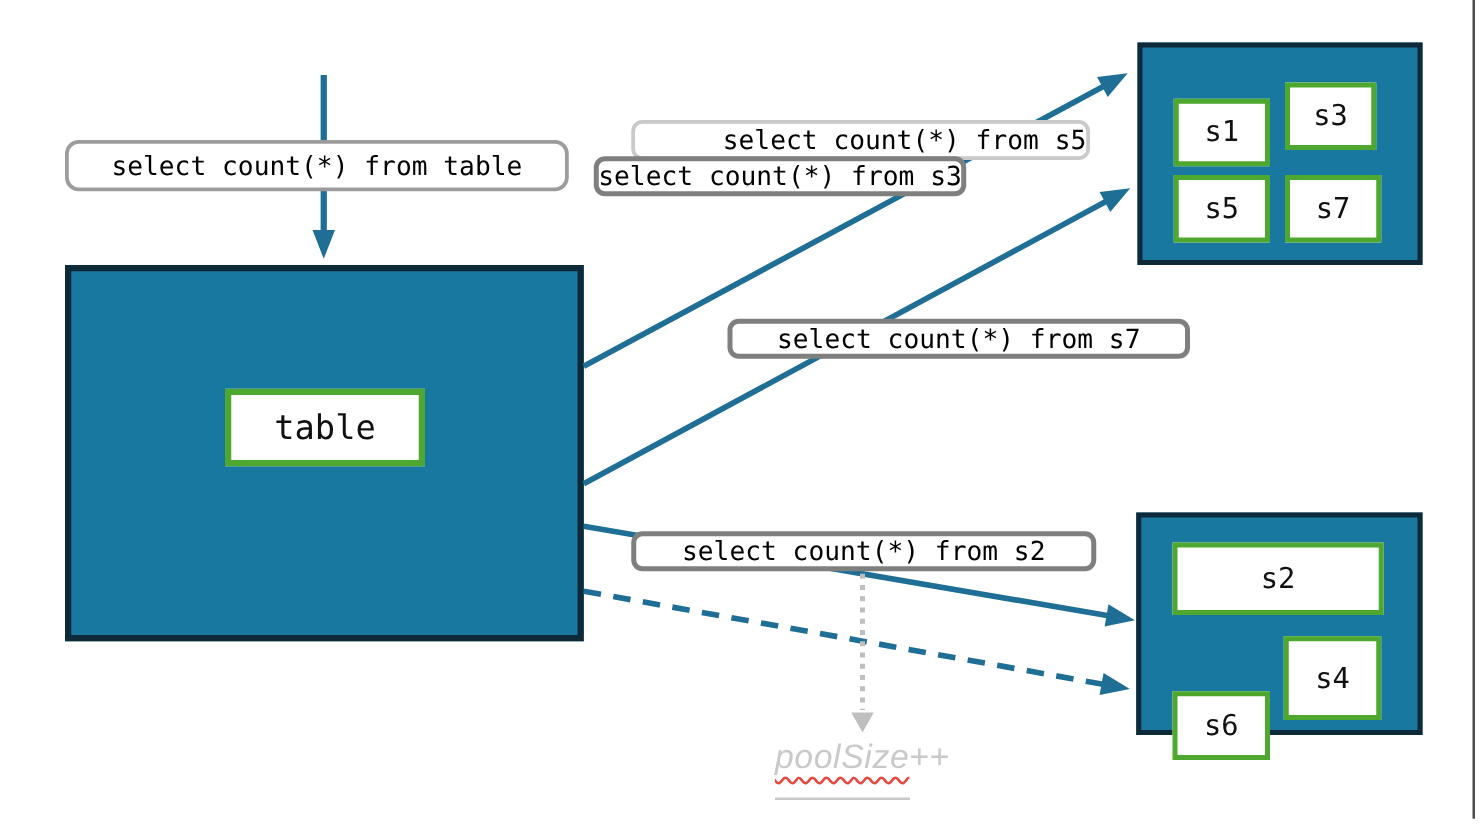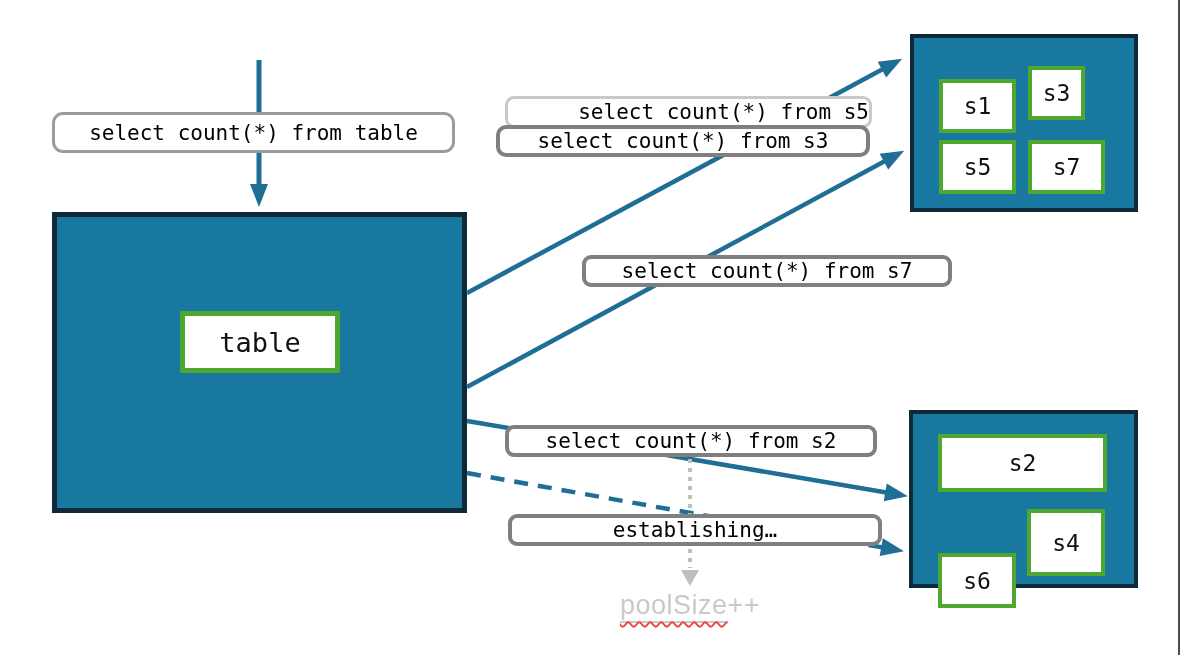--- a/index.html
+++ b/index.html
@@ -34,21 +34,22 @@
   
   .pool-size {
     position:absolute; left:560px; top:590px; width:260px; text-align:center;
     font-family:"Liberation Sans", sans-serif; font-size:27px; color:#c9c9c9;
     z-index:4; letter-spacing:0.5px;
   }
   .pool-size .u {
     text-decoration:underline wavy #e8453c 2px;
     text-underline-offset:7px;
     border-bottom:2px solid #c9c9c9;
-    padding-bottom:1px;
+    padding-bottom:18px;
+    font-style:italic;
   }
   
   .edge-line {
     position:absolute; left:1178px; top:0; width:2px; height:655px;
     background:#4d4d4d; z-index:0;
   }
 </style>
 </head>
 <body>
 
@@ -58,21 +59,21 @@
 
   <div class="teal-box" style="left:52px; top:212px; width:415px; height:301px;"></div>
   <div class="chip table-chip" style="left:180px; top:311px; width:160px; height:62px;text-align:center;">
     <span>table</span>
   </div>
 
   <div class="teal-box pool-box" style="left:910px; top:34px; width:228px; height:178px;">
     <div class="chip" style="left:25px; top:28px; width:77px; height:54px;margin-top:13px;">
       <span>s1</span>
     </div>
-    <div class="chip" style="left:114px; top:28px; width:57px; height:54px;">
+    <div class="chip" style="left:114px; top:28px; width:73px; height:54px;">
       <span>s3</span>
     </div>
     <div class="chip" style="left:25px; top:102px; width:77px; height:54px;align-items:center;">
       <span>s5</span>
     </div>
     <div class="chip" style="left:114px; top:102px; width:77px; height:54px;">
       <span>s7</span>
     </div>
   </div>
 
@@ -110,31 +111,28 @@
   </svg>
 
   <div class="pill pill-top" style="left:52px; top:112px; width:403px; height:41px;">
     <span>select count(*) from table</span>
   </div>
 
   <div class="pill pill-light" style="left:505px; top:96px; width:367px; height:32px;justify-content:flex-end;">
     <span>select count(*) from s5</span>
   </div>
 
-  <div class="pill" style="left:496px; top:125px; width:374px; height:32px;border-radius:10px;">
+  <div class="pill" style="left:475px; top:125px; width:298px; height:32px;">
     <span>select count(*) from s3</span>
   </div>
 
   <div class="pill" style="left:582px; top:255px; width:370px; height:32px;">
     <span>select count(*) from s7</span>
   </div>
 
   <div class="pill" style="left:505px; top:425px; width:372px; height:32px;justify-content:center;">
     <span>select count(*) from s2</span>
   </div>
 
-  <div class="pill" style="left:508px; top:514px; width:374px; height:32px;">
-    <span>establishing…</span>
-  </div>
 
   <div class="pool-size"><span class="u">poolSize</span><span>++</span></div>
 
 </div>
 
 </body></html>

